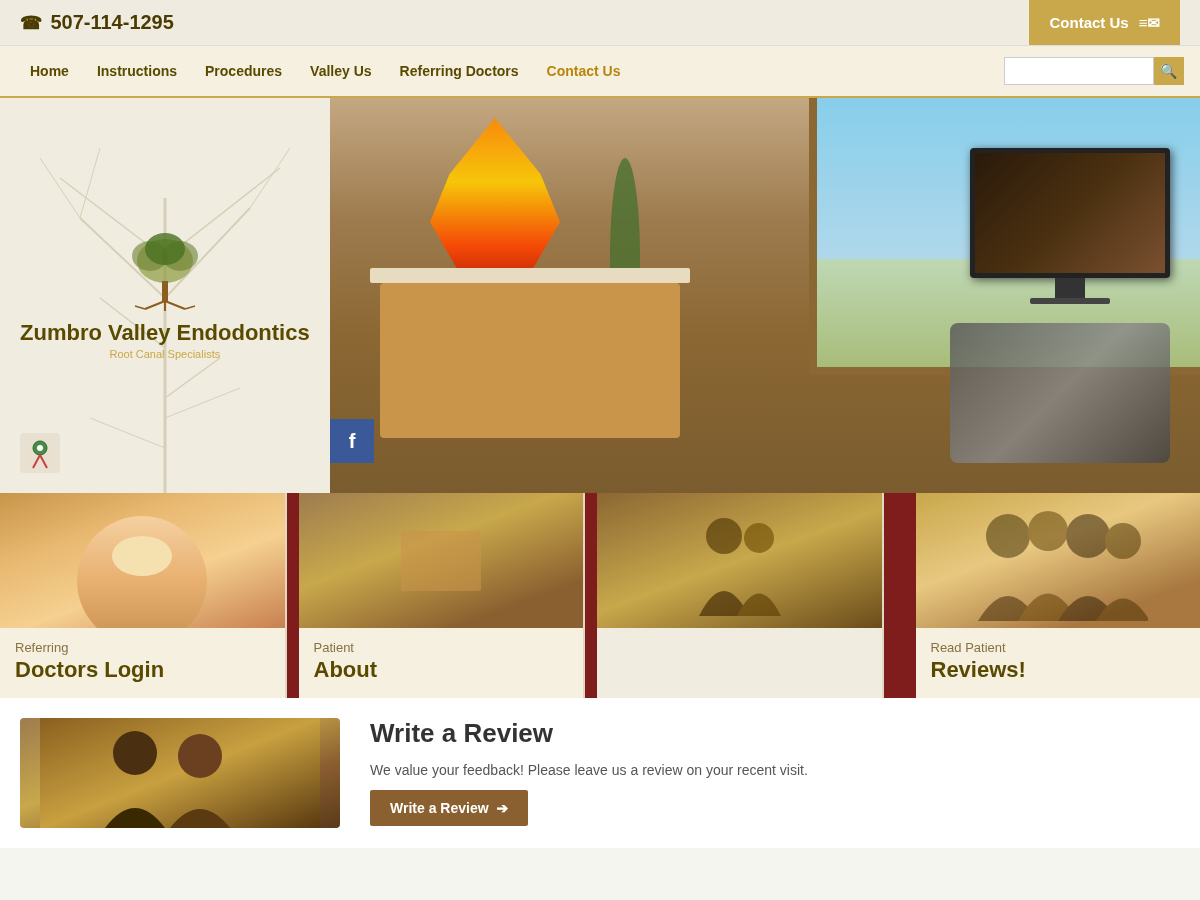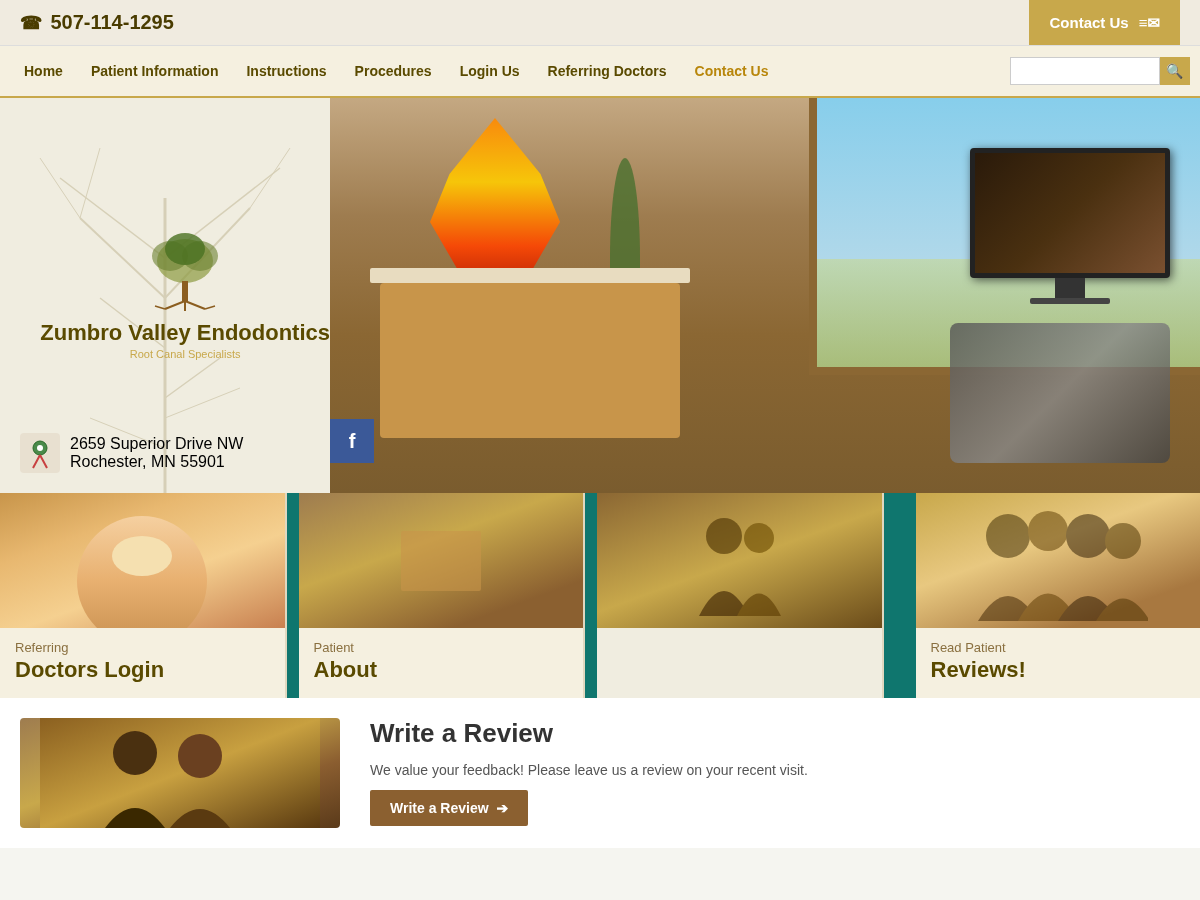--- a/index.html
+++ b/index.html
@@ -37,21 +37,21 @@
       cursor: pointer;
     }
 
     
     .nav-bar {
       background: #f5f0e0;
       display: flex;
       align-items: center;
       height: 52px;
       border-bottom: 2px solid #c8a84b;
-      padding: 0 10px;
+      padding: 0 16px;
     }
     .nav-bar a {
       text-decoration: none;
       color: #5a4a00;
       font-size: 14px;
       font-weight: bold;
       padding: 0 14px;
       height: 52px;
       display: flex;
       align-items: center;
@@ -85,22 +85,23 @@
       display: flex;
       height: 395px;
       position: relative;
     }
     .hero-left {
       width: 330px;
       min-width: 330px;
       background: #f0ede0;
       display: flex;
       flex-direction: column;
-      align-items: flex-end;
+      align-items: flex-start;
       justify-content: center;
+      padding: 20px;
       position: relative;
       overflow: hidden;
     }
     .logo-area {
       position: relative;
       z-index: 2;
       text-align: center;
     }
     .logo-tree {
       width: 80px;
@@ -169,21 +170,21 @@
       height: 70%;
       background: linear-gradient(180deg, #87ceeb 0%, #b0d4e8 50%, #c5dcea 100%);
       border-left: 8px solid #8b6733;
       border-bottom: 8px solid #8b6733;
     }
 
     
     .cards-section {
       display: flex;
       gap: 12px;
-      background: #0f766e;
+      background: #7f1d1d;
     }
     .card {
       flex: 1;
       background: #f0ede0;
       border-right: 2px solid #e0d8c0;
       overflow: hidden;
     }
     .card:last-child { border-right: none; margin-left: 20px; }
     
     .card-img-1 {
@@ -290,24 +291,23 @@
     <span>507-114-1295</span>
   </div>
   <div class="contact-area">
     <span>Contact Us</span>
     <span>≡✉</span>
   </div>
 </div>
 
 <nav class="nav-bar">
   <a href="#">Home</a>
-  <a href="#">Patient Information</a>
   <a href="#">Instructions</a>
   <a href="#">Procedures</a>
-  <a href="#">Login Us</a>
+  <a href="#">Valley Us</a>
   <a href="#">Referring Doctors</a>
   <a href="#" class="contact-link">Contact Us</a>
   <div class="search-area">
     <input class="search-input" type="text" placeholder="" style="">
     <button class="search-btn">🔍</button>
   </div>
 </nav>
 
 <div class="hero">
 
@@ -348,24 +348,20 @@
     </div>
 
     <div class="address-area">
 
       <svg class="map-icon" viewBox="0 0 40 40" xmlns="http://www.w3.org/2000/svg">
         <rect width="40" height="40" rx="4" fill="#e8e0d0"></rect>
         <circle cx="20" cy="15" r="7" fill="#4a8a4a" stroke="#2a6a2a" stroke-width="1"></circle>
         <circle cx="20" cy="15" r="3" fill="white"></circle>
         <path d="M20 22 L13 35 M20 22 L27 35" stroke="#c84040" stroke-width="2" fill="none"></path>
       </svg>
-      <div>
-        <div>2659 Superior Drive NW</div>
-        <div>Rochester, MN 55901</div>
-      </div>
     </div>
   </div>
 
   <div class="facebook-btn">f</div>
 
   <div class="hero-right">
     <div class="hero-img-mockup">
 
       <div class="window-element">
         <div style="width:100%;height:100%;background:linear-gradient(180deg,#87ceeb 0%,#b0d8ea 60%,#d4e8d0 100%);position:relative;">

